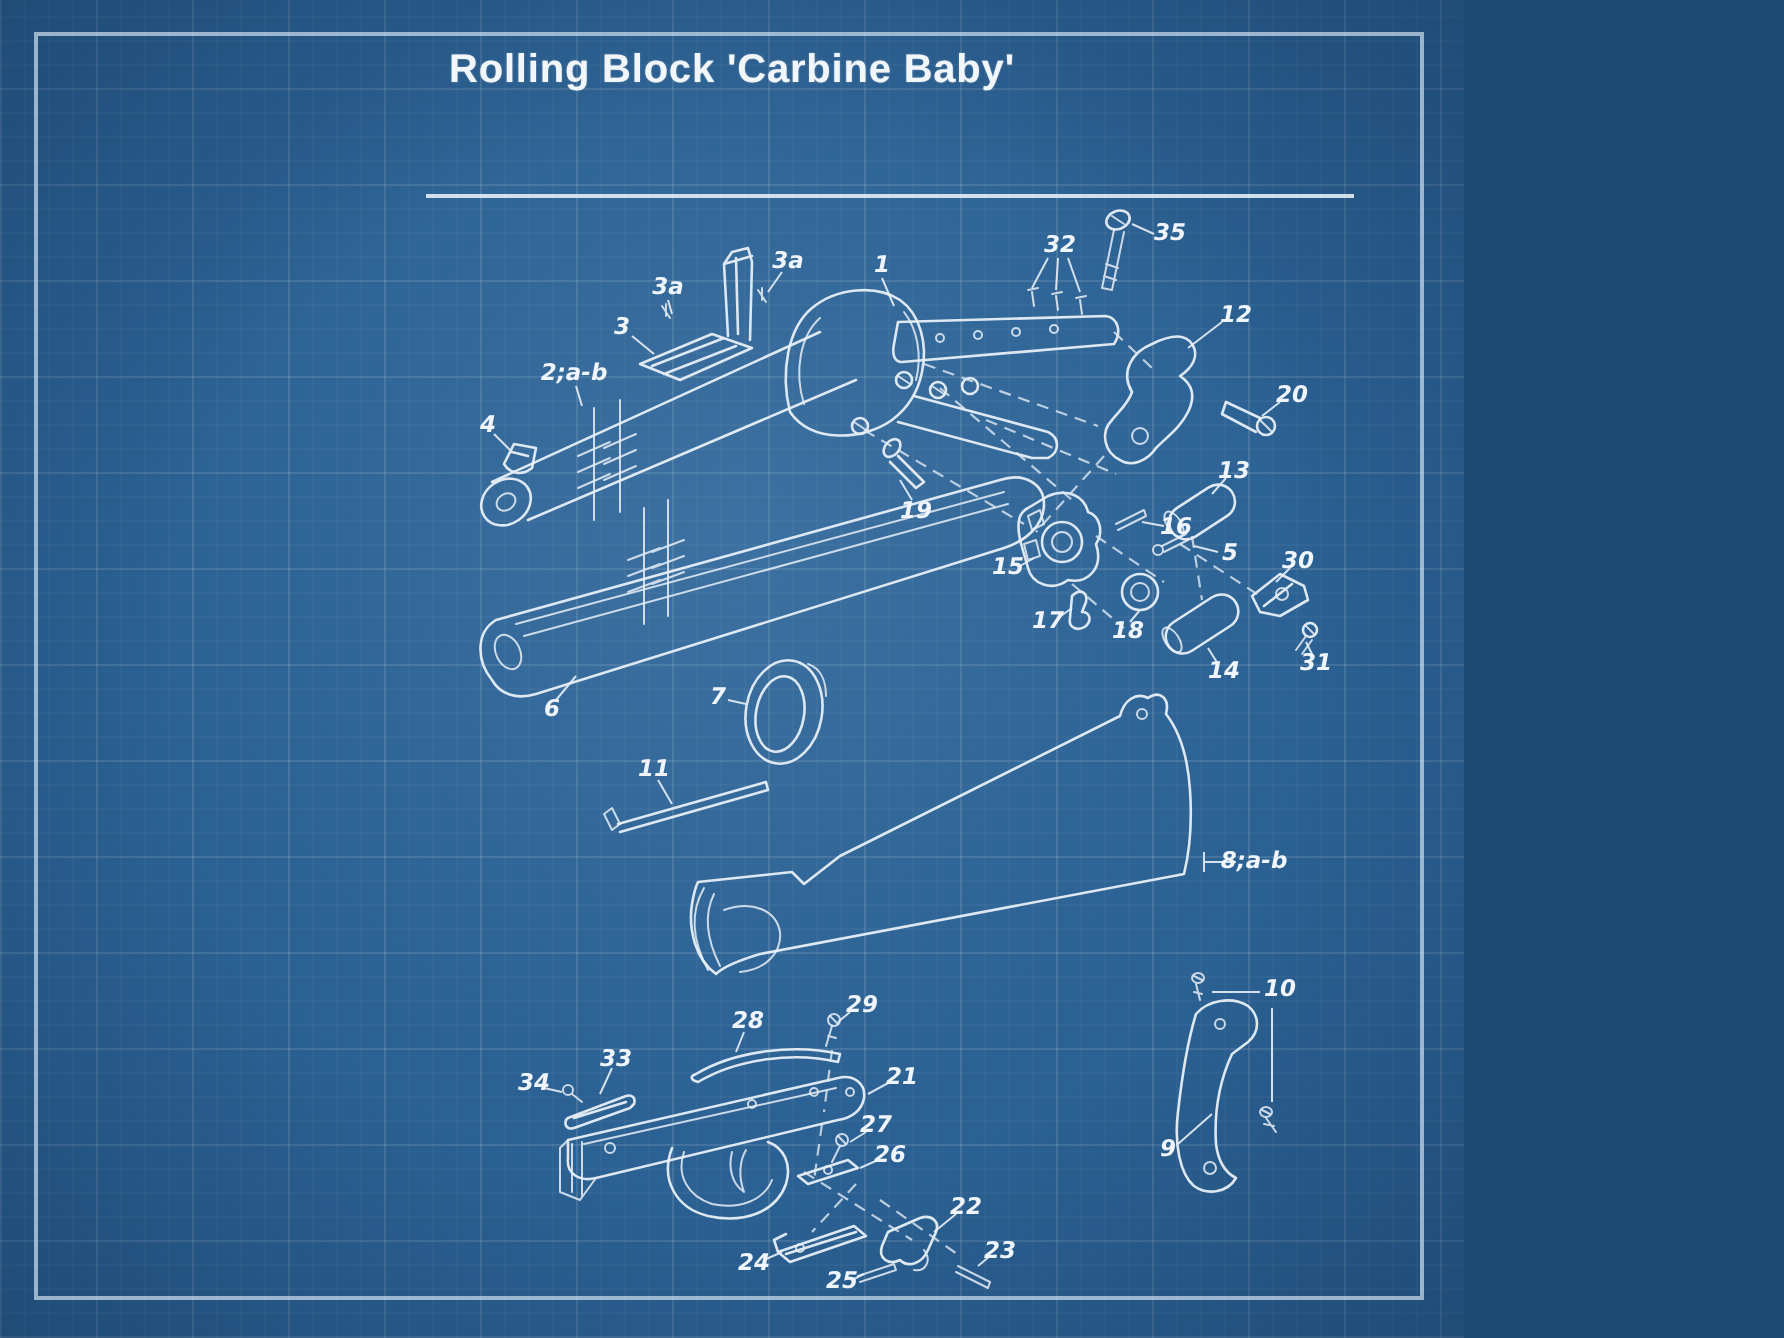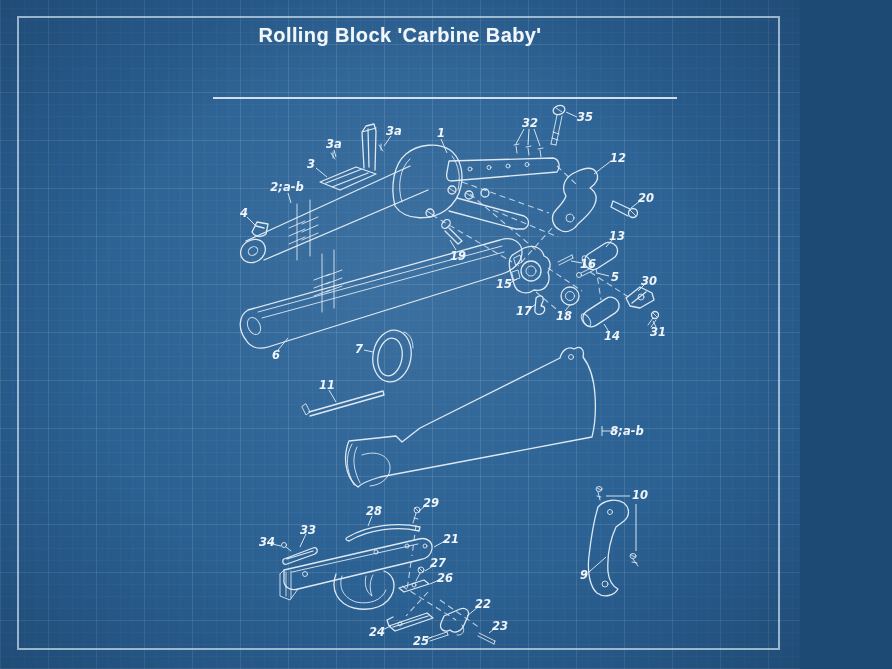--- a/index.html
+++ b/index.html
@@ -1,17 +1,17 @@
 <!DOCTYPE html>
 <html><head>
 <meta charset="utf-8">
 <style>
   html,body{margin:0;padding:0;background:#1c4a75;}
   #canvas{
-    position:relative;width:800px;height:669px;overflow:hidden;
+    position:relative;width:732px;height:669px;overflow:hidden;
     background-color:#2b6193;
     background-image:
       radial-gradient(circle at 50% 40%, rgba(150,195,235,0.16), rgba(150,195,235,0) 55%),
       radial-gradient(ellipse at 50% 50%, rgba(0,0,0,0) 55%, rgba(8,30,60,0.32) 100%),
       repeating-linear-gradient(0deg, rgba(255,255,255,0.085) 0 1px, rgba(255,255,255,0) 1px 48px),
       repeating-linear-gradient(90deg, rgba(255,255,255,0.085) 0 1px, rgba(255,255,255,0) 1px 48px),
       repeating-linear-gradient(0deg, rgba(255,255,255,0.03) 0 1px, rgba(255,255,255,0) 1px 12px),
       repeating-linear-gradient(90deg, rgba(255,255,255,0.03) 0 1px, rgba(255,255,255,0) 1px 12px);
     font-family:"Liberation Sans", sans-serif;
   }

